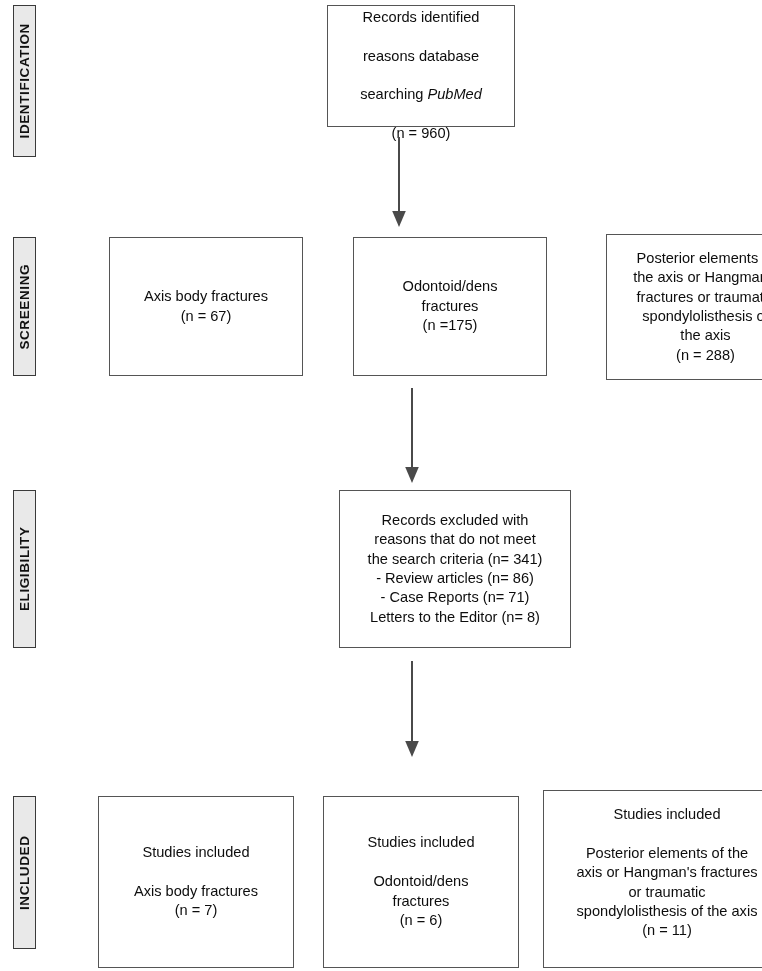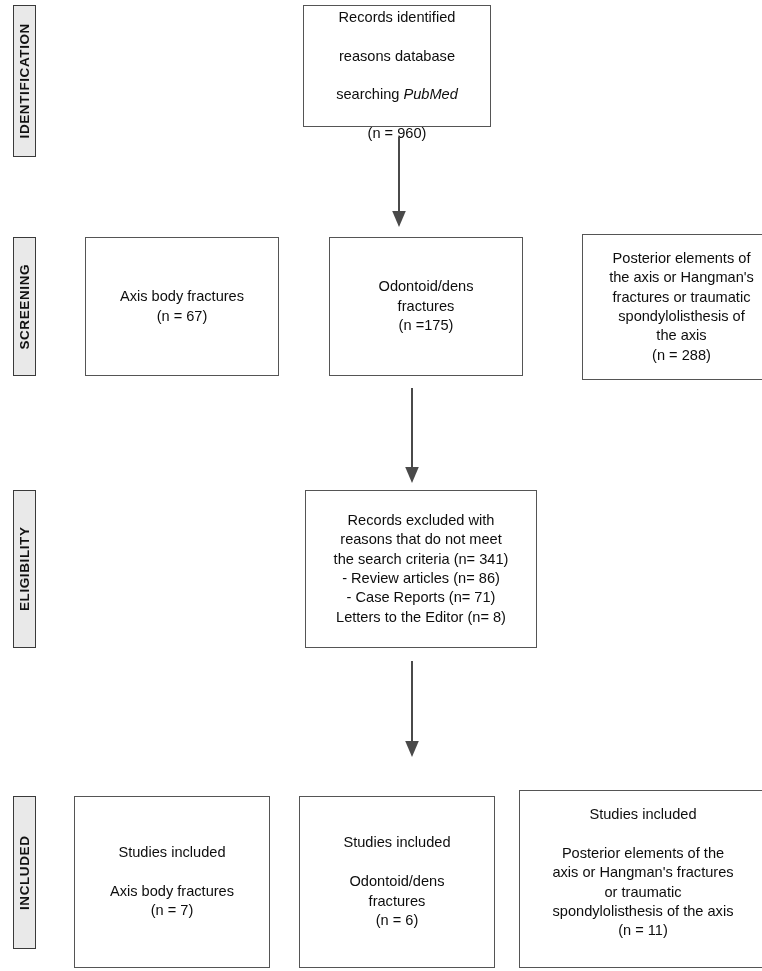--- a/index.html
+++ b/index.html
@@ -43,20 +43,21 @@
   
   .node-box {
     position: absolute;
     background: #ffffff;
     border: 1.4px solid #555555;
     box-sizing: border-box;
     display: flex;
     align-items: center;
     justify-content: center;
     text-align: center;
+    margin-left: 24px;
   }
   .node-box .box-text {
     font-size: 14.6px;
     line-height: 1.33;
     color: #0d0d0d;
     padding: 0 7px;
     white-space: pre-line;
   }
   .node-box .box-text em {
   }
@@ -133,21 +134,21 @@
 (n = 288)</div>
   </div>
 
   <div class="arrow" style="left:398px; top:388px;">
     <svg width="28" height="97" viewBox="0 0 28 97">
       <line x1="14" y1="0" x2="14" y2="81" stroke="#4a4a4a" stroke-width="2"></line>
       <polygon points="14,95 7.2,79 20.8,79" fill="#4a4a4a"></polygon>
     </svg>
   </div>
 
-  <div class="node-box" style="left:305px; top:490px; width:232px; height:158px;">
+  <div class="node-box" style="left:315px; top:490px; width:232px; height:158px;">
     <div class="box-text">Records excluded with
 reasons that do not meet
 the search criteria (n= 341)
 - Review articles (n= 86)
 - Case Reports (n= 71)
 Letters to the Editor (n= 8)</div>
   </div>
 
   <div class="arrow" style="left:398px; top:661px;">
     <svg width="28" height="98" viewBox="0 0 28 98">

